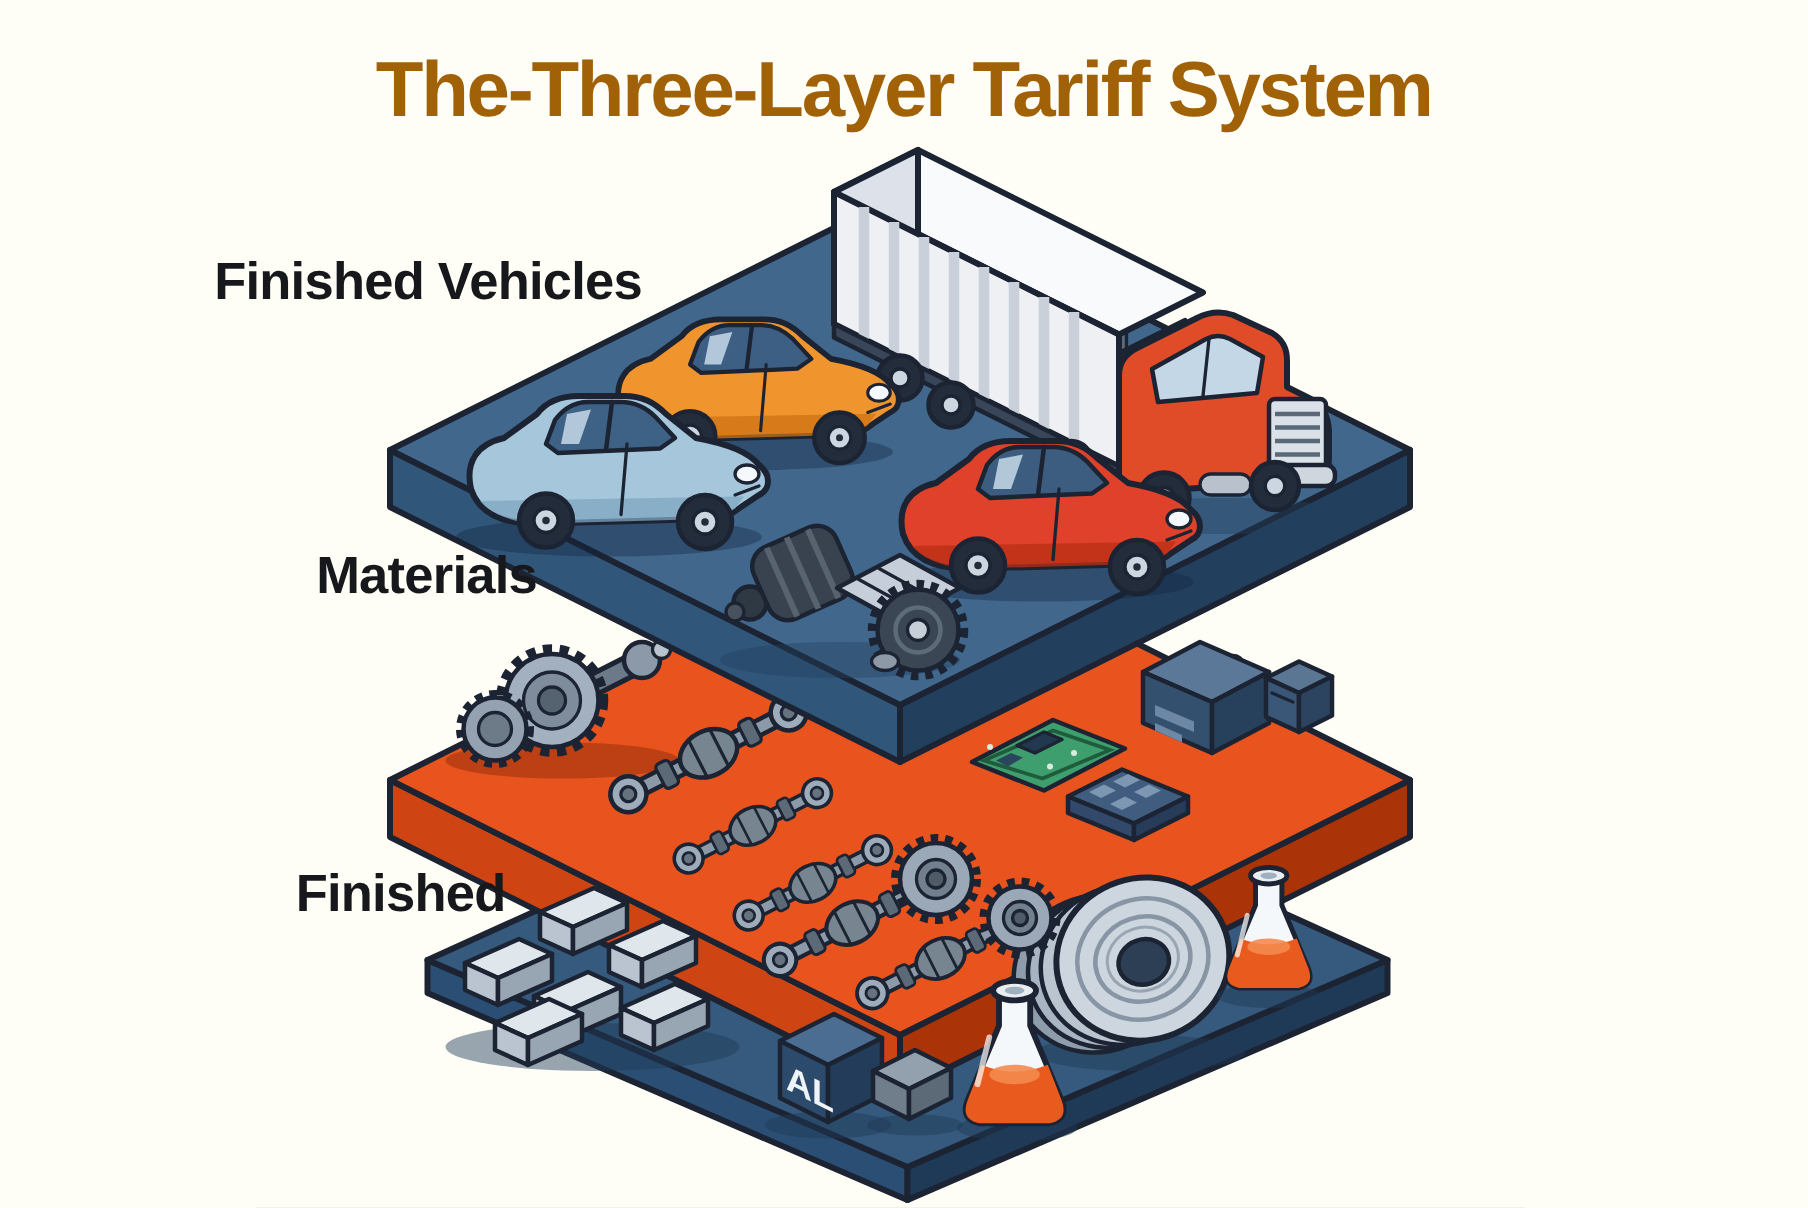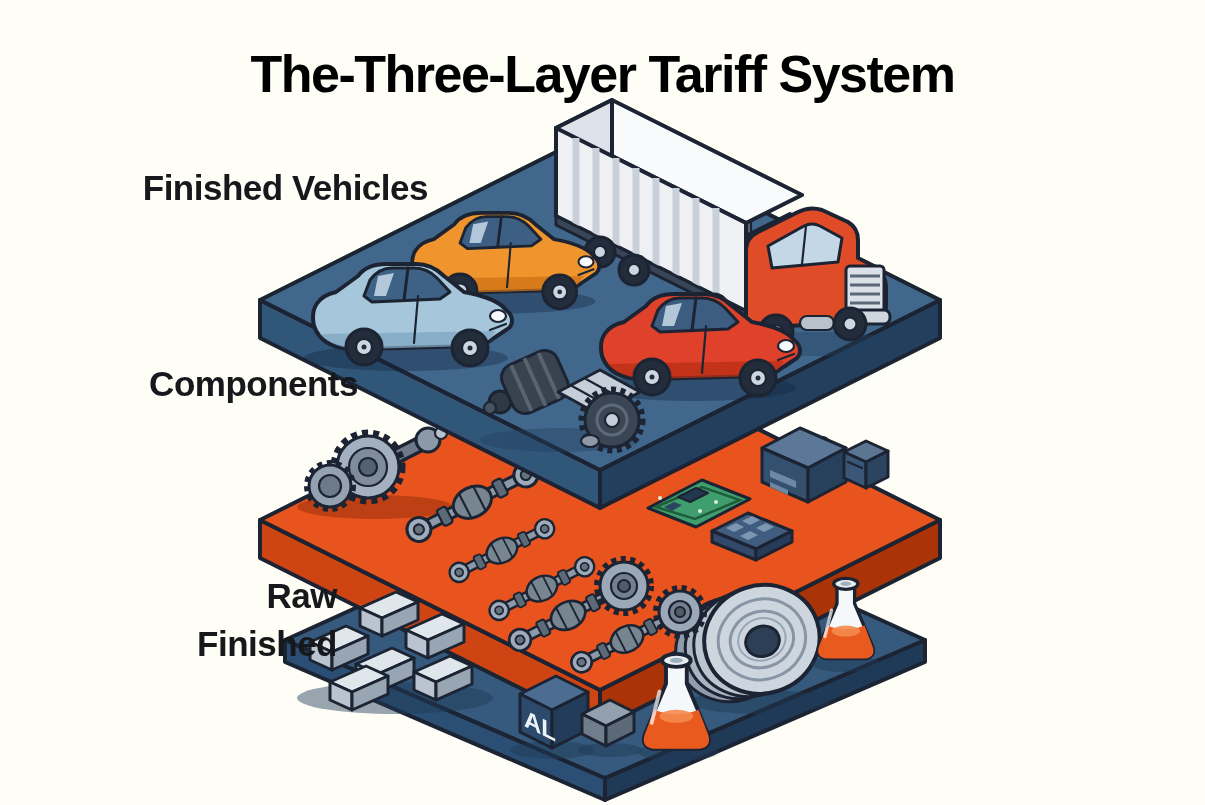--- a/index.html
+++ b/index.html
@@ -1,20 +1,20 @@
 <!DOCTYPE html>
 <html><head>
 <meta charset="utf-8">
 <style>
   html,body{margin:0;padding:0;background:#e8e8e8;}
   .canvas{position:relative;width:1205px;height:805px;background:#fefdf6;overflow:hidden;
           font-family:"Liberation Sans", sans-serif;}
   .canvas svg{position:absolute;left:0;top:0;}
-  .page-title{position:absolute;left:0;top:44px;width:100%;text-align:center;
-          font-size:52px;font-weight:700;letter-spacing:-1.5px;color:#000000;}
+  .page-title{position:absolute;left:0;top:30px;width:100%;text-align:center;
+          font-size:52px;font-weight:700;letter-spacing:-1.5px;color:#a16207;}
   .layer-label{position:absolute;text-align:right;font-size:35px;font-weight:700;
           color:#16181c;line-height:1.38;letter-spacing:-0.5px;}
   .lline{display:block;}
   .ink{stroke:#1c2433;stroke-width:4;stroke-linejoin:round;stroke-linecap:round;}
   .ink3{stroke:#1c2433;stroke-width:3;stroke-linejoin:round;stroke-linecap:round;}
   .ink2{stroke:#1c2433;stroke-width:2.2;stroke-linejoin:round;stroke-linecap:round;}
   .noink{stroke:none;}
 </style>
 </head>
 <body>
@@ -268,21 +268,20 @@
     </g>
   </svg>
 
   <div class="page-title">The-Three-Layer Tariff System</div>
 
   <div class="layer-label" style="left:68px;top:164px;width:360px;">
     <span class="lline">Finished Vehicles</span>
   </div>
 
   <div class="layer-label" style="left:38px;top:360px;width:320px;">
-    <span class="lline">Components</span>
+    <span class="lline">Materials</span>
   </div>
 
   <div class="layer-label" style="left:57px;top:572px;width:280px;">
-    <span class="lline">Raw</span>
     <span class="lline">Finished</span>
   </div>
 
 </div>
 
 </body></html>

